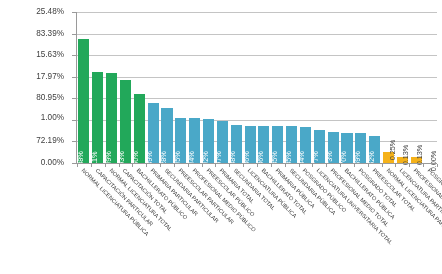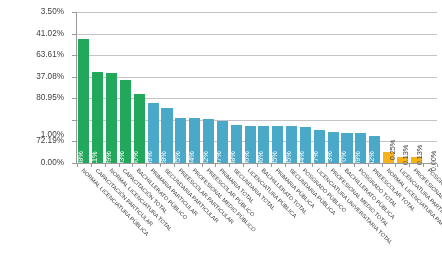--- a/index.html
+++ b/index.html
@@ -157,31 +157,31 @@
 </head>
 <body>
 
 <div id="chart-root">
 
   <div id="y-axis-labels">
       <div class="y-tick-label" style="top: 163px;">0.00%</div>
       <div class="y-tick-mark" style="top: 163px;"></div>
       <div class="y-tick-label" style="top: 141.429px;">72.19%</div>
       <div class="y-tick-mark" style="top: 141.429px;"></div>
-      <div class="y-tick-label" style="top: 135px; margin-left: 44px;">1.00%</div>
+      <div class="y-tick-label" style="top: 118px; margin-left: 44px;">1.00%</div>
       <div class="y-tick-mark" style="top: 119.857px;"></div>
       <div class="y-tick-label" style="top: 98.2857px;">80.95%</div>
       <div class="y-tick-mark" style="top: 98.2857px;"></div>
-      <div class="y-tick-label" style="top: 76.7143px;">37.08%</div>
+      <div class="y-tick-label" style="top: 76.7143px;">17.97%</div>
       <div class="y-tick-mark" style="top: 76.7143px;"></div>
-      <div class="y-tick-label" style="top: 55.1429px;">63.61%</div>
+      <div class="y-tick-label" style="top: 55.1429px;">15.63%</div>
       <div class="y-tick-mark" style="top: 55.1429px;"></div>
-      <div class="y-tick-label" style="top: 33.5714px;">41.02%</div>
+      <div class="y-tick-label" style="top: 33.5714px;">83.39%</div>
       <div class="y-tick-mark" style="top: 33.5714px;"></div>
-      <div class="y-tick-label" style="top: 12px;">3.50%</div>
+      <div class="y-tick-label" style="top: 12px;">25.48%</div>
       <div class="y-tick-mark" style="top: 12px;"></div>
     </div>
   <div id="y-axis-line"></div>
 
   <div id="plot-area">
     <div id="gridlines-layer">
         <div class="gridline" style="top: 129.429px;"></div>
         <div class="gridline" style="top: 107.857px;"></div>
         <div class="gridline" style="top: 86.2857px;"></div>
         <div class="gridline" style="top: 64.7143px;"></div>

